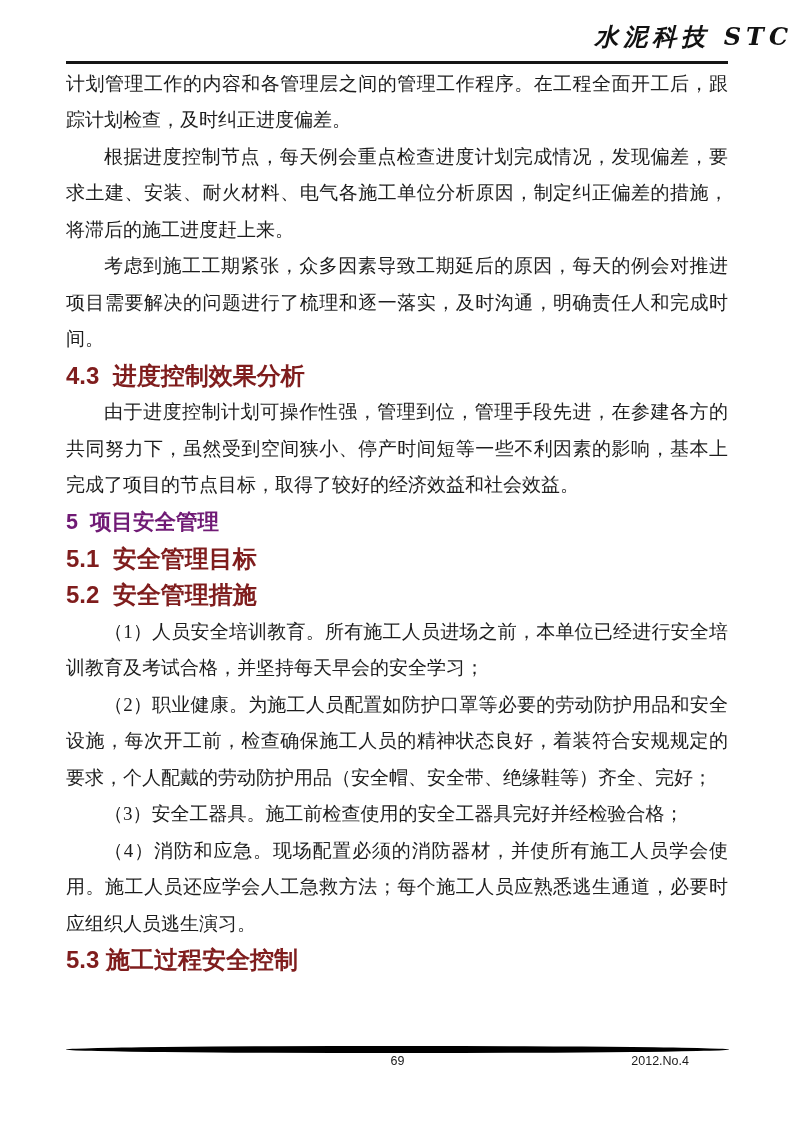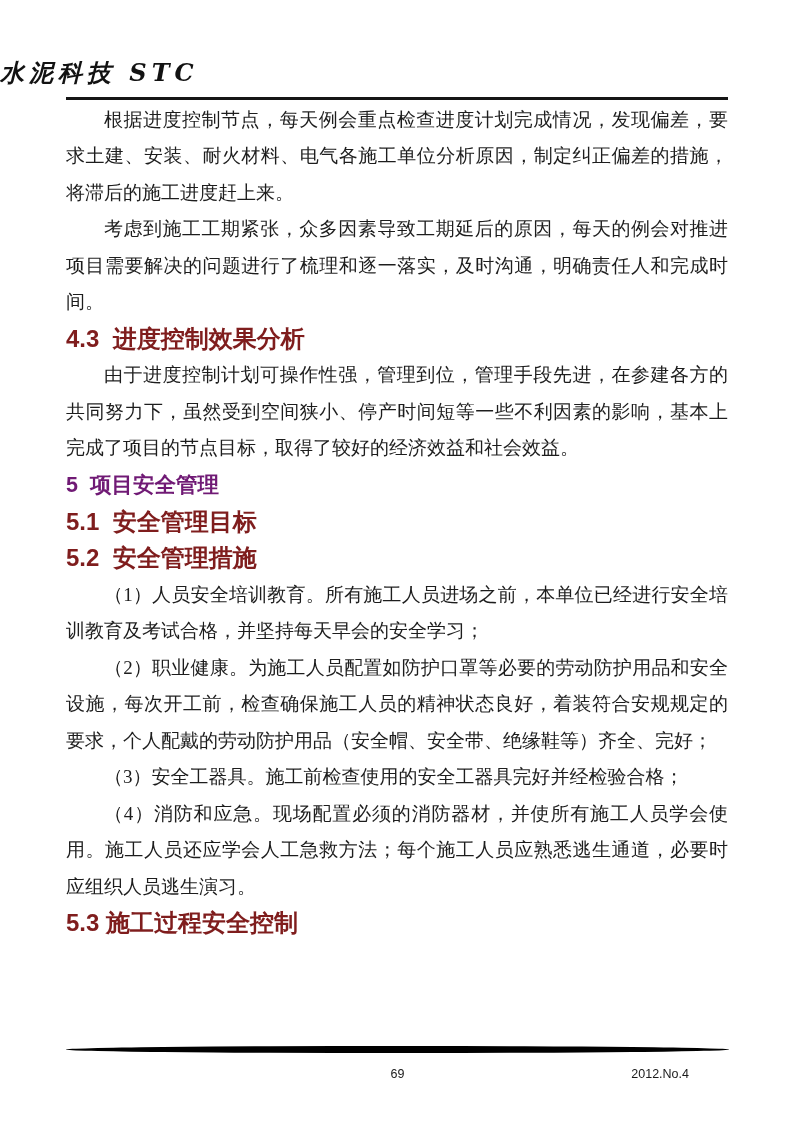--- a/index.html
+++ b/index.html
@@ -10,29 +10,28 @@
     position: relative;
     overflow: hidden;
   }
   .page {
     position: absolute; inset: 0;
     background: #ffffff;
   }
   
   .masthead {
     padding-top: 22px;
-    text-align: left;
+    text-align: right;
     font-family: "DejaVu Serif", serif;
     font-style: italic;
     font-weight: 600;
     font-size: 24px;
     letter-spacing: 5px;
     color: #121212;
     line-height: 30px;
-    margin-top: 36px;
   }
   .header-rule {
     margin: 9px 65px 0 66px;
     height: 2.5px;
     background: #161616;
   }
   
   .content {
     margin: 2px 65px 0 66px;
     color: #1d1d1d;
@@ -70,21 +69,21 @@
     top: 1046px;
   }
   .footer-rule {
     height: 7px;
     background: #000000;
     border-radius: 50%;
   }
   .footer-row {
     position: relative;
     height: 18px;
-    margin-top: 14px;
+    margin-top: 1px;
     font-family: "Liberation Sans", sans-serif;
     font-size: 12.5px;
     color: #1a1a1a;
   }
   .page-num {
     position: absolute; left: 0; right: 0;
     text-align: center;
   }
   .issue {
     position: absolute; right: 40px; top: 0;
@@ -93,20 +92,21 @@
 </head>
 <body>
 
 <div class="page">
 
   <div class="masthead">水泥科技 STC</div>
 
   <div class="header-rule"></div>
 
   <div class="content">
+    <p class="para">计划管理工作的内容和各管理层之间的管理工作程序。在工程全面开工后，跟踪计划检查，及时纠正进度偏差。</p>
     <p class="para para-indent">根据进度控制节点，每天例会重点检查进度计划完成情况，发现偏差，要求土建、安装、耐火材料、电气各施工单位分析原因，制定纠正偏差的措施，将滞后的施工进度赶上来。</p>
     <p class="para para-indent">考虑到施工工期紧张，众多因素导致工期延后的原因，每天的例会对推进项目需要解决的问题进行了梳理和逐一落实，及时沟通，明确责任人和完成时间。</p>
     <p class="h2">4.3  进度控制效果分析</p>
     <p class="para para-indent">由于进度控制计划可操作性强，管理到位，管理手段先进，在参建各方的共同努力下，虽然受到空间狭小、停产时间短等一些不利因素的影响，基本上完成了项目的节点目标，取得了较好的经济效益和社会效益。</p>
     <p class="h1">5  项目安全管理</p>
     <p class="h2">5.1  安全管理目标</p>
     <p class="h2">5.2  安全管理措施</p>
     <p class="para para-indent">（1）人员安全培训教育。所有施工人员进场之前，本单位已经进行安全培训教育及考试合格，并坚持每天早会的安全学习；</p>
     <p class="para para-indent">（2）职业健康。为施工人员配置如防护口罩等必要的劳动防护用品和安全设施，每次开工前，检查确保施工人员的精神状态良好，着装符合安规规定的要求，个人配戴的劳动防护用品（安全帽、安全带、绝缘鞋等）齐全、完好；</p>
     <p class="para para-indent">（3）安全工器具。施工前检查使用的安全工器具完好并经检验合格；</p>

